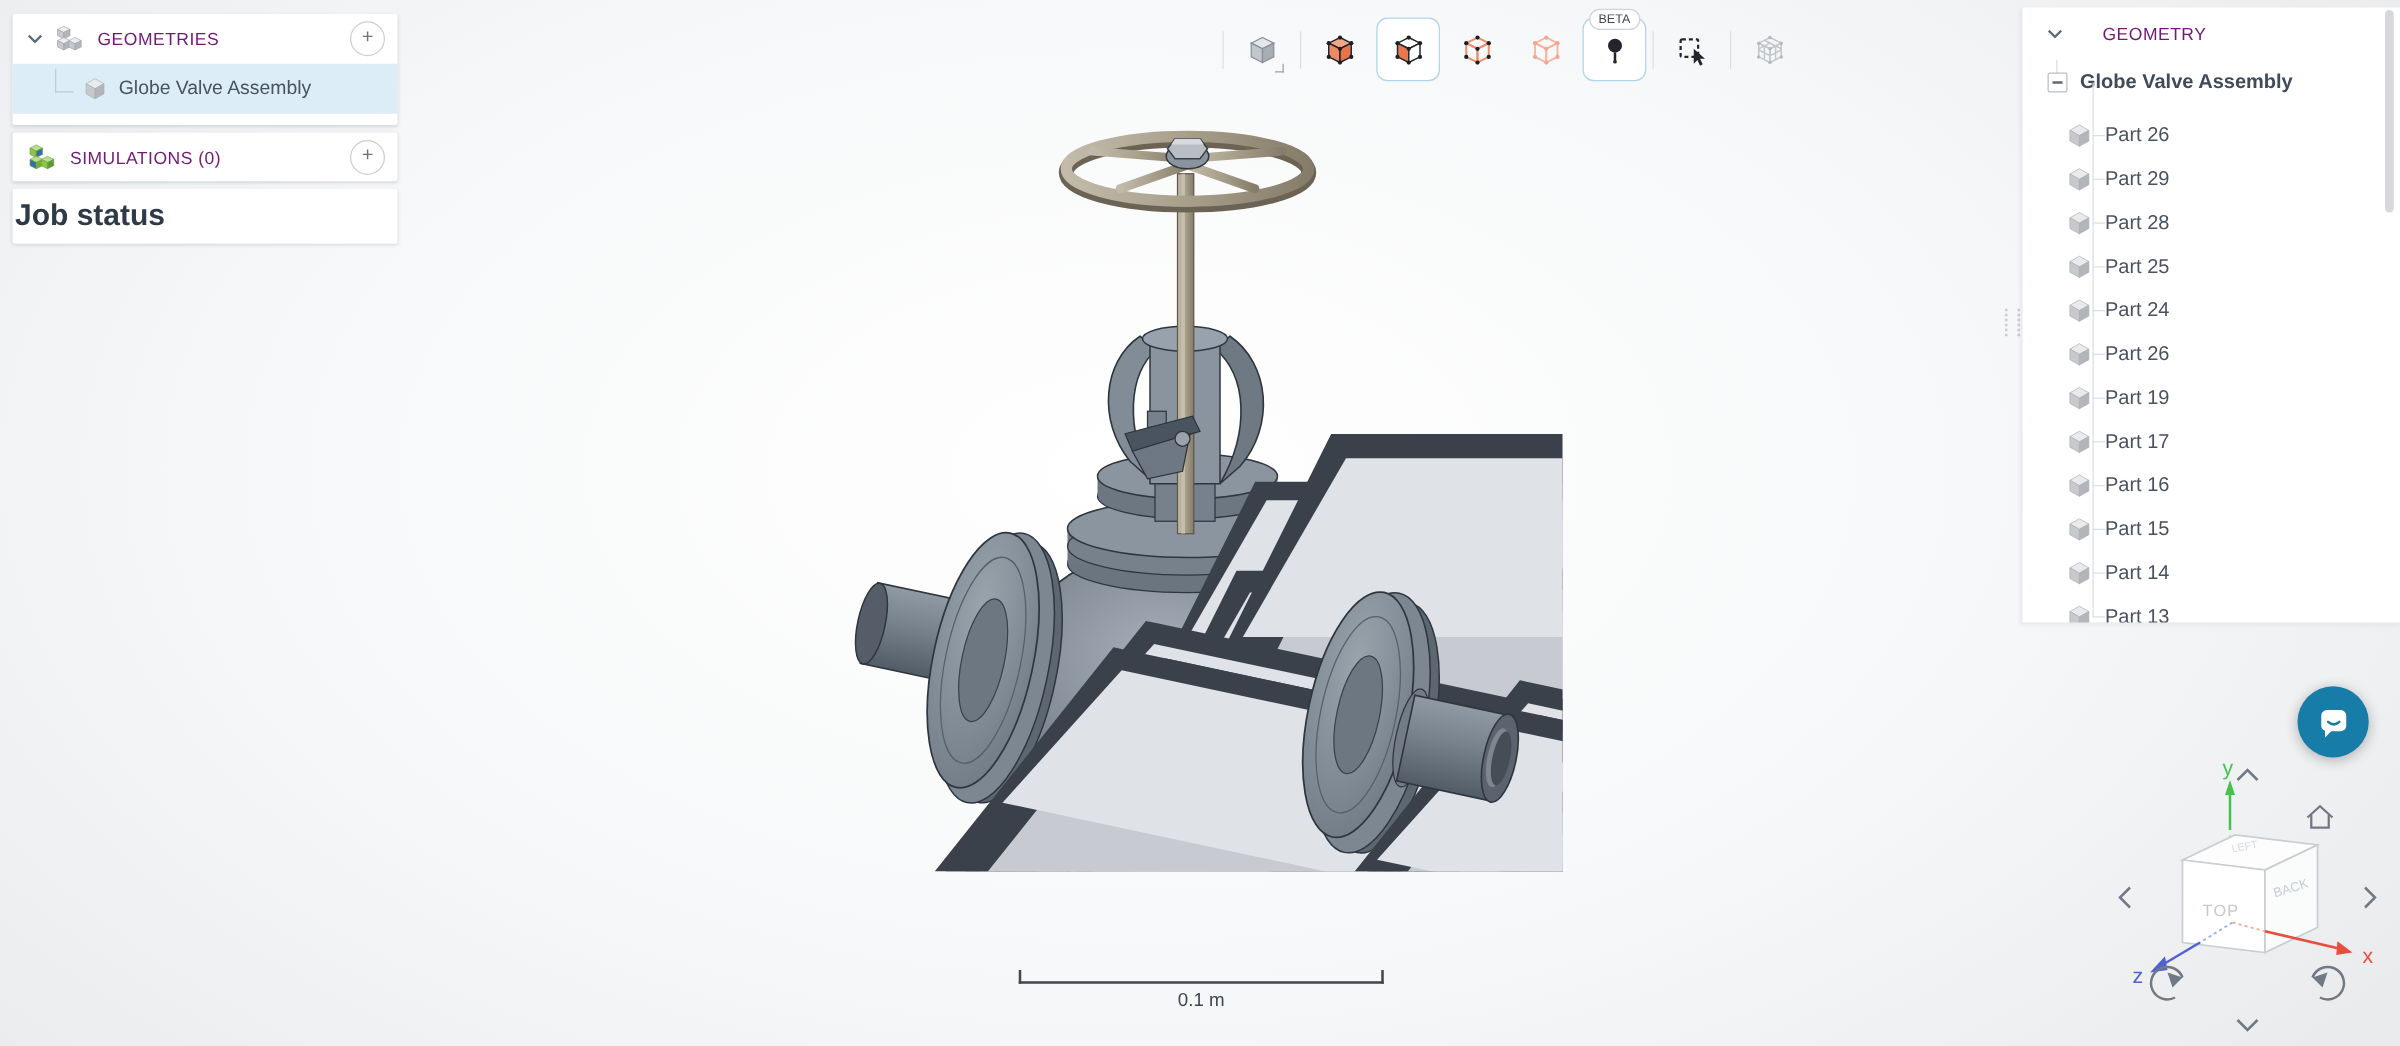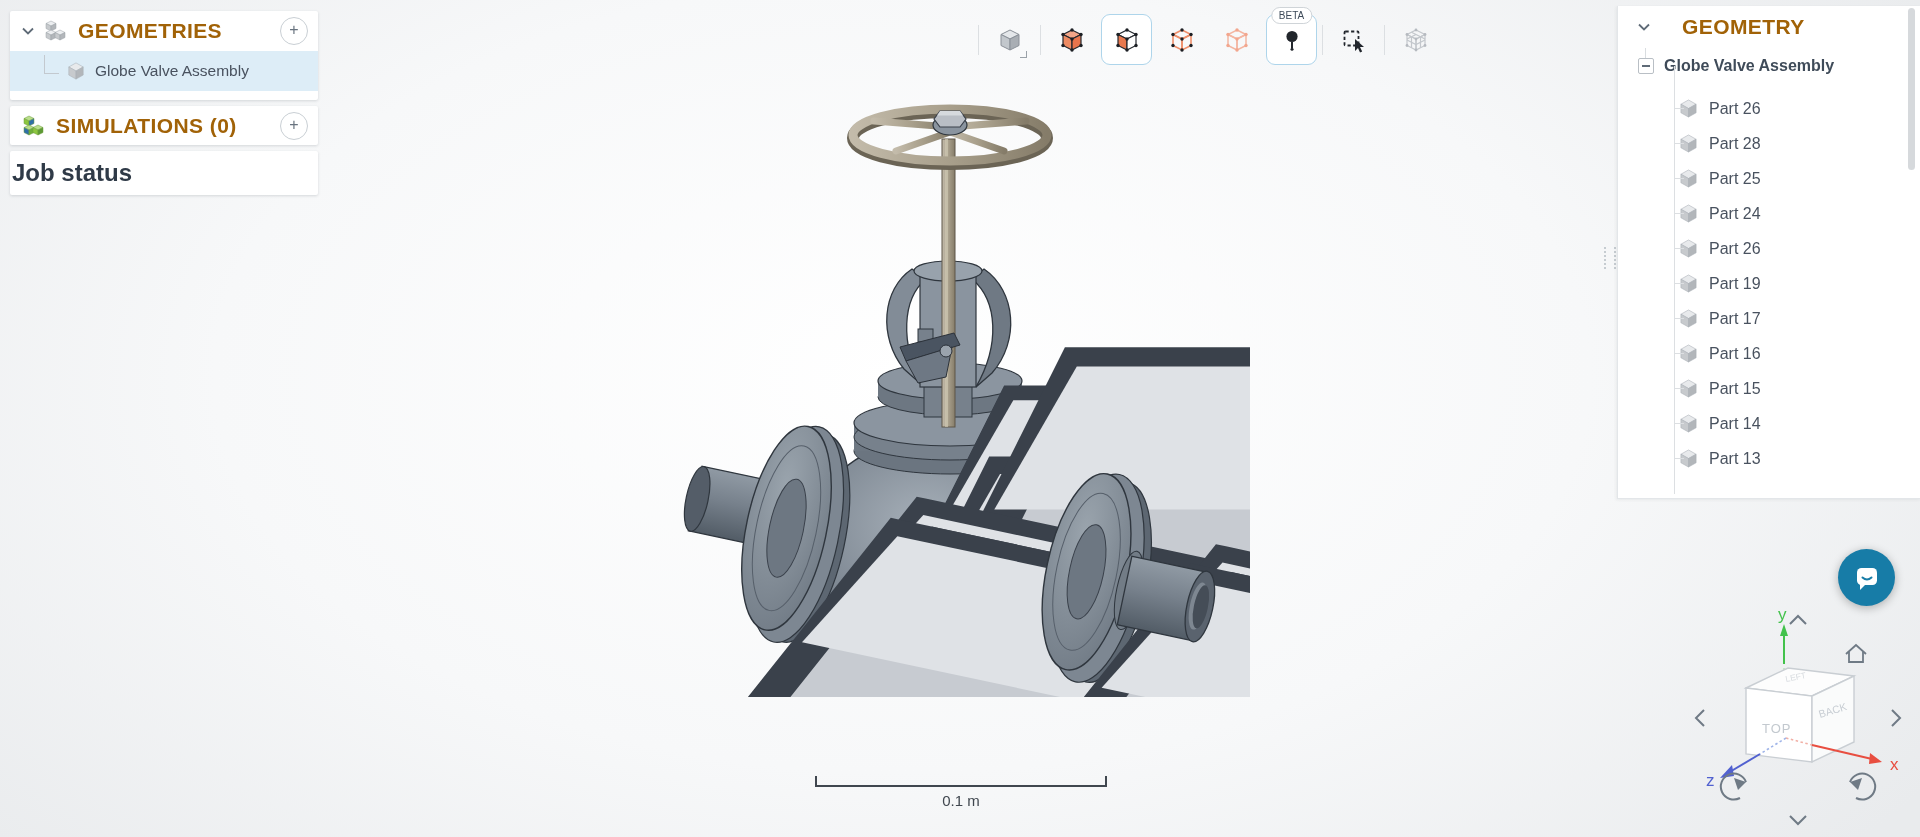--- a/index.html
+++ b/index.html
@@ -7,21 +7,21 @@
        font-family:"Liberation Sans",sans-serif;
        background:radial-gradient(ellipse 1250px 720px at 47% 45%, #ffffff 0%, #f7f8f9 55%, #e9ebed 100%);}
 
   
   .card{position:absolute;background:#fff;border-radius:2px;box-shadow:0 1px 3px rgba(40,50,60,.16);}
   #card-geometries{left:10px;top:11px;width:308px;height:89px;}
   #card-simulations{left:10px;top:106px;width:308px;height:39px;}
   #card-jobstatus{left:10px;top:151px;width:308px;height:44px;display:flex;align-items:center;}
   .panel-row{display:flex;align-items:center;height:40px;padding:0 10px 0 12px;}
   .panel-row .spacer{flex:1;}
-  .hdr{font-weight:bold;font-size:21px;color:#a16207;letter-spacing:.4px;}
+  .hdr{font-weight:normal;font-size:14px;color:#701a75;letter-spacing:.4px;}
   .plus-btn{width:26px;height:26px;border-radius:50%;border:1px solid #c9cfd4;color:#68737f;
             font-size:16px;line-height:24px;text-align:center;background:#fff;cursor:pointer;flex:0 0 auto;}
   .sel-row{display:flex;align-items:center;height:40px;background:#ddedf7;padding:0 10px 0 34px;}
   .tree-elbow{width:14px;height:18px;border-left:1px solid #c3c9cf;border-bottom:1px solid #c3c9cf;
               margin:-14px 8px 0 0;}
   .item-label{font-size:15.5px;color:#49525f;margin-left:10px;}
   #job-status-label{font-size:24px;font-weight:600;color:#2f3a47;padding-left:2px;}
   .chev{flex:0 0 auto;margin-right:10px;}
 
   
@@ -43,21 +43,21 @@
   #rpanel .hdr-row{display:flex;align-items:center;height:42px;padding-left:20px;gap:20px;}
   #rpanel .hdr-row .hdr{margin-left:12px;}
   .root-connector{position:absolute;left:27px;top:42px;width:1px;height:12px;background:#d9dde0;}
   .root-row{display:flex;align-items:center;height:32px;padding-left:20px;margin-top:2px;}
   .minus-box{width:14px;height:14px;border:1px solid #b9bfc5;border-radius:2px;position:relative;
              background:#fff;cursor:pointer;flex:0 0 auto;}
   .minus-box::after{content:"";position:absolute;left:3px;right:3px;top:6px;height:1.5px;background:#5f6b77;}
   .root-label{font-size:16px;font-weight:600;color:#3f4b59;margin-left:10px;}
   #parts{position:absolute;left:0;top:85px;right:0;}
   .guide-v{position:absolute;left:56px;top:60px;width:1px;height:428px;background:#dcdfe2;}
-  .prow{position:relative;height:35px;display:flex;align-items:center;padding-left:61px;
+  .prow{position:relative;height:35px;display:flex;align-items:center;padding-left:36px;
         font-size:16px;color:#49525f;cursor:pointer;}
   .prow::before{content:"";position:absolute;left:56px;top:17px;width:10px;height:1px;background:#dcdfe2;}
   .prow svg{margin-right:11px;flex:0 0 auto;}
   .rscroll{position:absolute;right:6px;top:2px;width:7px;height:162px;border-radius:4px;background:#d6d9dc;cursor:pointer;}
   #drag-handle{position:absolute;left:1604px;top:247px;width:8px;height:22px;
                border-left:2px dotted #c6ccd1;border-right:2px dotted #c6ccd1;cursor:col-resize;}
 
   
   #valve-view{position:absolute;left:650px;top:85px;cursor:grab;}
   #scalebar{position:absolute;left:815px;top:776px;width:292px;}
@@ -468,20 +468,26 @@
       <div class="prow">
           <svg width="19" height="19" viewBox="0 0 20 20">
             <use href="#pcube"></use>
           </svg>
           <span>Part 26</span>
         </div>
       <div class="prow">
           <svg width="19" height="19" viewBox="0 0 20 20">
             <use href="#pcube"></use>
           </svg>
+          <span>Part 29</span>
+        </div>
+      <div class="prow">
+          <svg width="19" height="19" viewBox="0 0 20 20">
+            <use href="#pcube"></use>
+          </svg>
           <span>Part 28</span>
         </div>
       <div class="prow">
           <svg width="19" height="19" viewBox="0 0 20 20">
             <use href="#pcube"></use>
           </svg>
           <span>Part 25</span>
         </div>
       <div class="prow">
           <svg width="19" height="19" viewBox="0 0 20 20">

